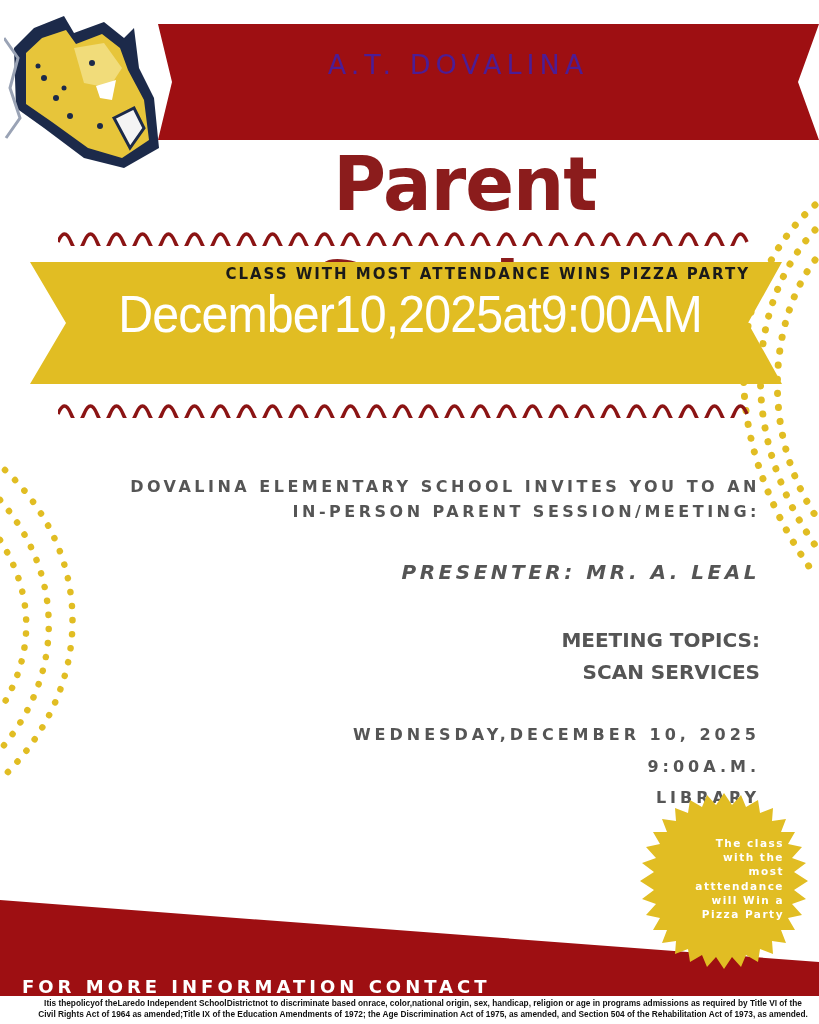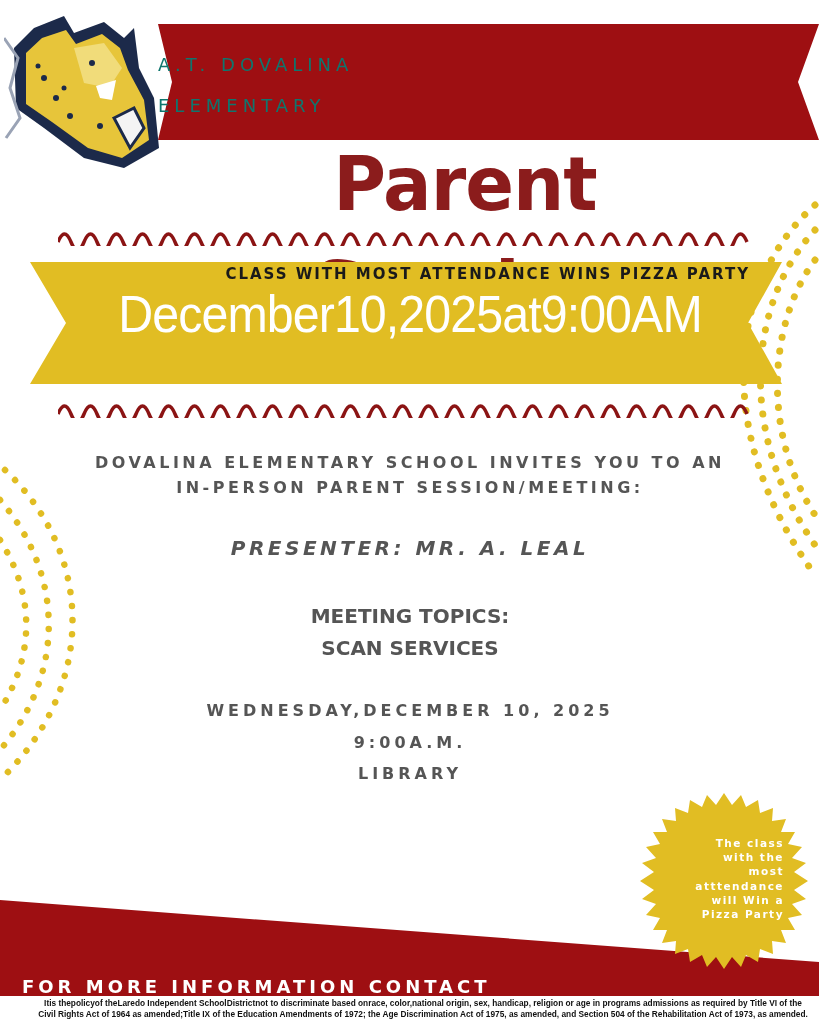--- a/index.html
+++ b/index.html
@@ -3,27 +3,27 @@
 <meta charset="utf-8">
 <style>
   html, body { margin:0; padding:0; }
   body { width:819px; height:1024px; position:relative; overflow:hidden; background:#ffffff; font-family:"DejaVu Sans", sans-serif; }
   .abs { position:absolute; }
   .dots { position:absolute; }
   
   .mascot { left:4px; top:8px; width:156px; height:160px; }
   
   .top-banner { left:158px; top:24px; width:661px; height:116px; }
-  .top-banner-text { position:absolute; left:158px; top:44px; width:600px; color:#0f766e; font-family:"DejaVu Sans", sans-serif; font-size:18px; letter-spacing:5px; line-height:41px; }
+  .top-banner-text { position:absolute; left:158px; top:44px; width:600px; text-align:center; color:#4c1d95; font-family:"DejaVu Sans", sans-serif; font-size:27px; letter-spacing:5px; line-height:41px; }
   .title { position:absolute; left:175px; top:136px; width:580px; text-align:center; color:#8b1c1c; font-family:"DejaVu Sans", sans-serif; font-weight:bold; font-size:72px; letter-spacing:-1px; line-height:100px; transform:scaleY(1.05); }
   .wave { position:absolute; left:58px; width:696px; height:16px; }
   .gold-banner { left:30px; top:262px; width:752px; height:122px; }
   .gold-sub { position:absolute; left:60px; top:265px; width:690px; text-align:right; font-family:"DejaVu Sans", sans-serif; font-weight:bold; font-size:15px; letter-spacing:2px; color:#1a1a1a; }
   .gold-date { position:absolute; left:60px; top:284px; width:700px; text-align:center; font-family:"Liberation Sans Narrow","Liberation Sans", sans-serif; font-size:52px; color:#ffffff; letter-spacing:-1px; transform:scaleX(0.93); transform-origin:center; white-space:nowrap; }
-  .body-text { position:absolute; left:60px; width:700px; text-align:center; color:#555555; font-family:"DejaVu Sans", sans-serif; font-weight:bold; }
+  .body-text { position:absolute; left:60px; width:700px; text-align:right; color:#555555; font-family:"DejaVu Sans", sans-serif; font-weight:bold;margin-top:24px; }
   .invite { top:450px; font-size:16px; letter-spacing:3.5px; line-height:25px; }
   .presenter { top:536px; font-size:20px; letter-spacing:3.5px;font-style:italic; }
   .topics { top:600px; font-size:20px; letter-spacing:0px; line-height:32px; color:#555; }
   .when { top:695px; font-size:16px; letter-spacing:4px; line-height:31.5px; }
   .starburst { left:636px; top:793px; width:176px; height:176px; }
   .star-text { position:absolute; left:668px; top:836px; width:116px; text-align:right; color:#ffffff; font-family:"DejaVu Sans", sans-serif; font-weight:bold; font-size:10.5px; letter-spacing:1.5px; line-height:14.2px; }
   .footer-red { left:0; top:900px; width:819px; height:100px; }
   .contact { position:absolute; left:22px; top:946px; color:#ffffff; font-family:"DejaVu Sans", sans-serif; font-weight:bold; font-size:18px; letter-spacing:4px; line-height:26px;margin-top:28px; }
   .policy { position:absolute; left:0; top:996px; width:819px; height:28px; background:#ffffff; text-align:center; font-family:"Liberation Sans", sans-serif; font-weight:bold; font-size:8.3px; line-height:11px; color:#111; padding-top:2px; box-sizing:border-box;padding-left:27px; }
 </style>
@@ -60,21 +60,20 @@
     <circle cx="96" cy="118" r="3" fill="#1c2a4a"></circle>
   <path d="M110 110 L130 100 L140 120 L126 140 Z" fill="#f4f4f4" stroke="#1c2a4a" stroke-width="3"></path>
   <path d="M0 30 L14 50 L6 80 L16 110 L2 130" fill="none" stroke="#9aa3b5" stroke-width="3"></path>
 </svg>
 
 <svg class="abs top-banner" viewBox="0 0 661 116" preserveAspectRatio="none">
   <polygon points="0,0 661,0 661,0 640,58 661,116 0,116 14,58" fill="#9e0f12"></polygon>
 </svg>
 <div class="top-banner-text">
   <div>A.T. DOVALINA</div>
-  <div>ELEMENTARY</div>
 </div>
 
 <div class="title">Parent Session</div>
 
 <svg class="wave" style="top:230px;" viewBox="0 0 696 16" preserveAspectRatio="none">
   <path d="M0 12 q 6.5 -16 13 0 t 13 0 t 13 0 t 13 0 t 13 0 t 13 0 t 13 0 t 13 0 t 13 0 t 13 0 t 13 0 t 13 0 t 13 0 t 13 0 t 13 0 t 13 0 t 13 0 t 13 0 t 13 0 t 13 0 t 13 0 t 13 0 t 13 0 t 13 0 t 13 0 t 13 0 t 13 0 t 13 0 t 13 0 t 13 0 t 13 0 t 13 0 t 13 0 t 13 0 t 13 0 t 13 0 t 13 0 t 13 0 t 13 0 t 13 0 t 13 0 t 13 0 t 13 0 t 13 0 t 13 0 t 13 0 t 13 0 t 13 0 t 13 0 t 13 0 t 13 0 t 13 0 t 13 0" fill="none" stroke="#8b1414" stroke-width="3.5"></path>
 </svg>
 
 <svg class="abs gold-banner" viewBox="0 0 752 122" preserveAspectRatio="none">
   <polygon points="0,0 752,0 718,61 752,122 0,122 36,61" fill="#e1bd23"></polygon>

